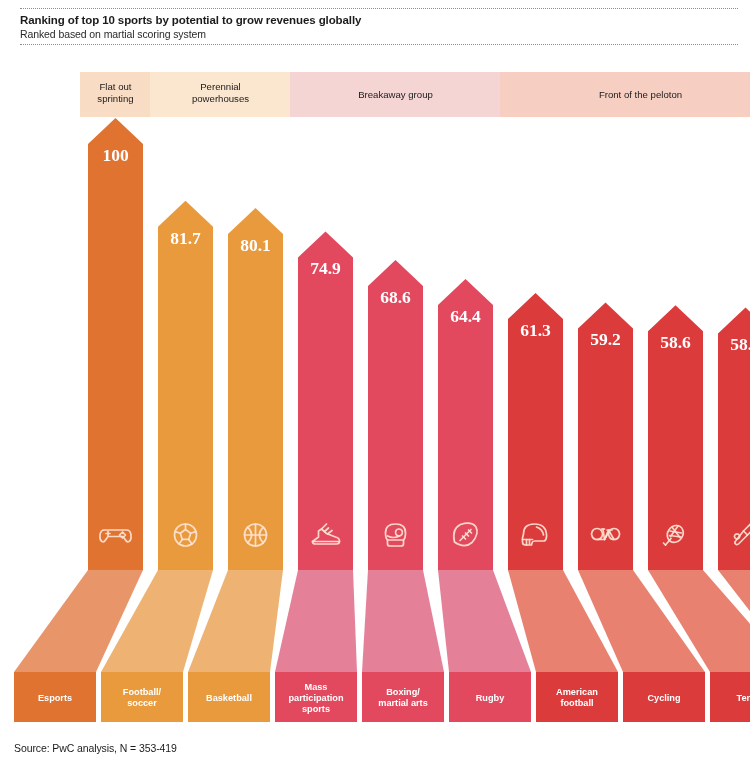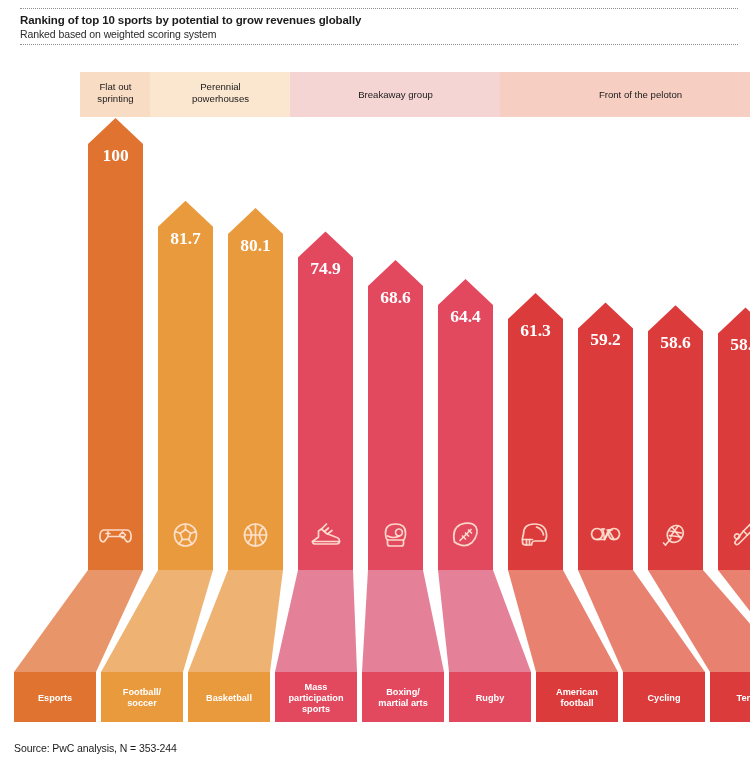--- a/index.html
+++ b/index.html
@@ -97,21 +97,21 @@
     letter-spacing: -0.1px;
   }
 </style>
 </head>
 <body>
 
 <div id="header">
   <div class="rule"></div>
   <div id="title-block">
     <div id="chart-title">Ranking of top 10 sports by potential to grow revenues globally</div>
-    <div id="chart-subtitle">Ranked based on weighted scoring system</div>
+    <div id="chart-subtitle">Ranked based on martial scoring system</div>
   </div>
   <div class="rule"></div>
 </div>
 
 <div id="plot">
   <svg width="750" height="769" viewBox="0 0 750 769" xmlns="http://www.w3.org/2000/svg">
     <defs>
       <clipPath id="clip-esports">
           <rect x="0" y="0" width="750" height="769"></rect>
         </clipPath>
@@ -264,14 +264,14 @@
         <text x="115.5" y="102" class="grp-label">sprinting</text>
         <text x="220.5" y="90" class="grp-label">Perennial</text>
         <text x="220.5" y="102" class="grp-label">powerhouses</text>
         <text x="395.5" y="98" class="grp-label">Breakaway group</text>
         <text x="640.5" y="98" class="grp-label">Front of the peloton</text>
       </g>
   </svg>
 </div>
 
 <div id="footer">
-  <div id="source-text">Source: PwC analysis, N = 353-244</div>
+  <div id="source-text">Source: PwC analysis, N = 353-419</div>
 </div>
 
 </body></html>

